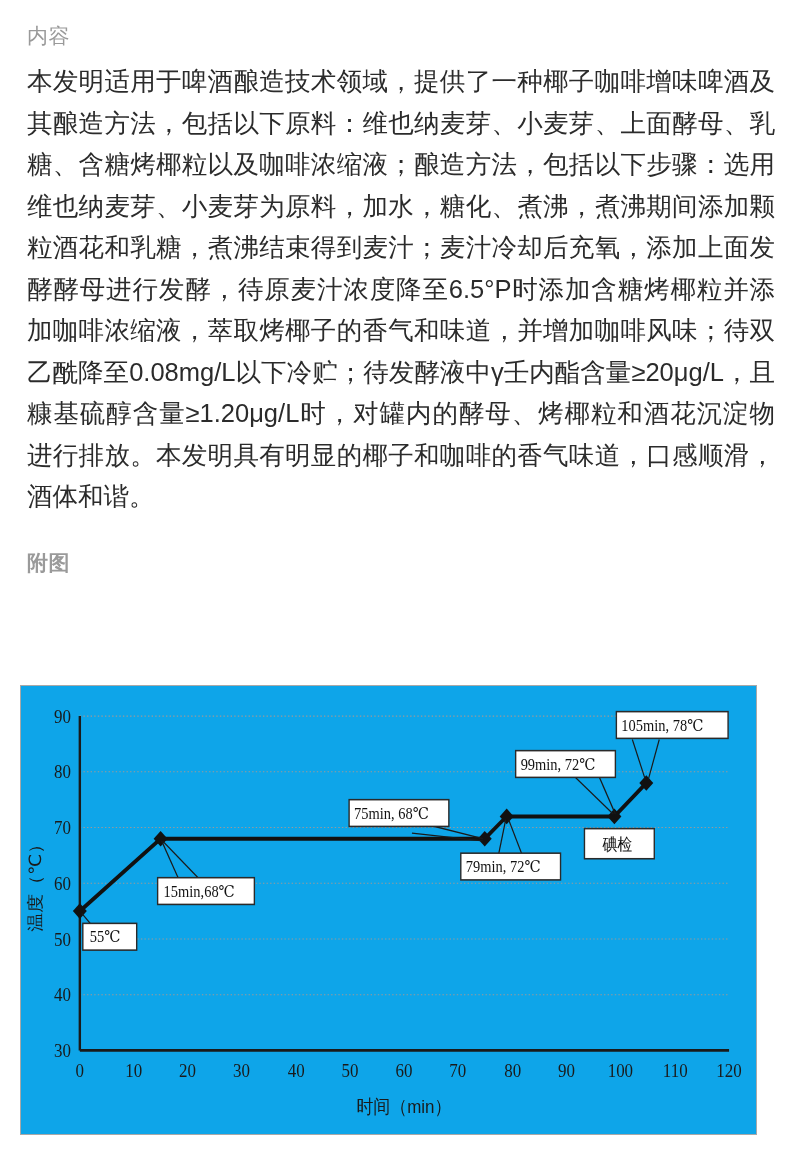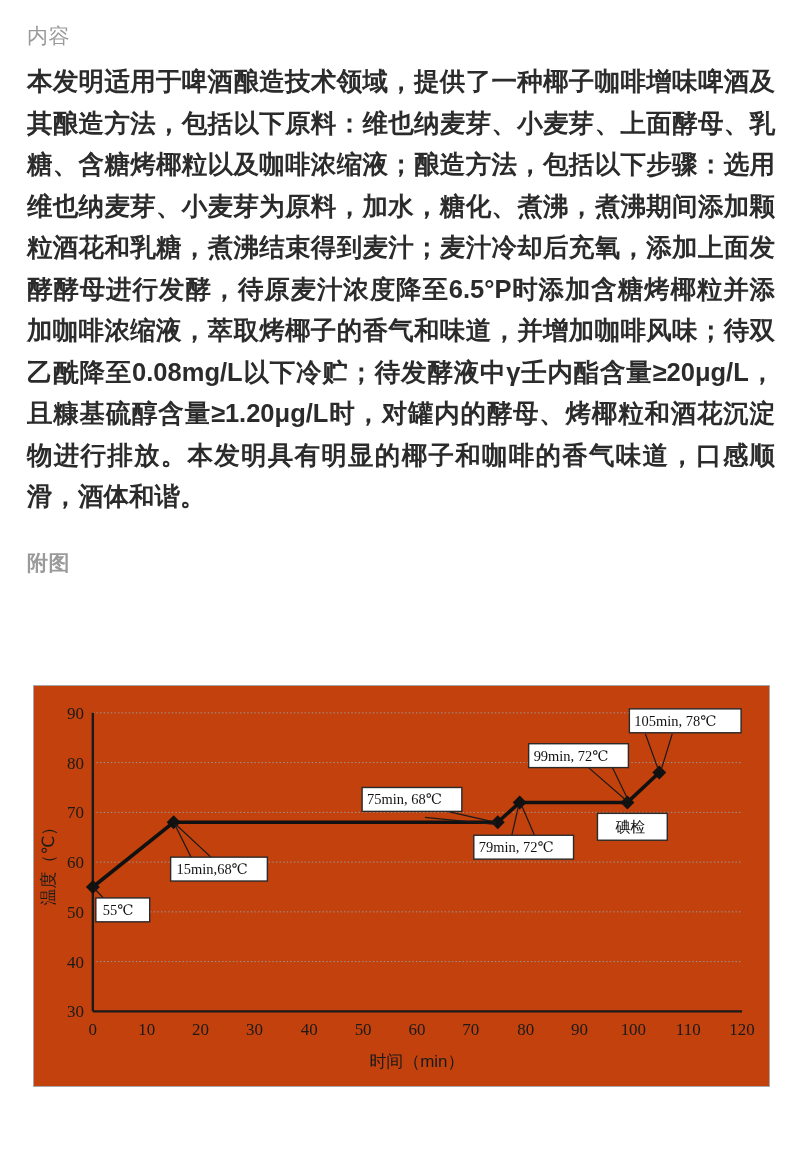--- a/index.html
+++ b/index.html
@@ -35,31 +35,31 @@
     position: absolute;
     left: 27px;
     top: 61px;
     width: 748px;
     font-size: 25.5px;
     line-height: 41.5px;
     color: #2b2b2b;
     text-align: justify;
     text-justify: inter-character;
     letter-spacing: 0px;
-    font-weight: 700;
+    font-weight: 400;
   }
 
   
   .chart-frame {
     position: absolute;
-    left: 33px;
+    left: 20px;
     top: 685px;
     width: 737px;
-    height: 402px;
-    background: #c2410c;
+    height: 450px;
+    background: #0ea5e9;
     border: 1.5px solid #a8a8a8;
     box-sizing: border-box;
   }
   .chart-svg {
     display: block;
     width: 100%;
     height: 100%;
   }
   .tick-label {
     font-family: "Liberation Serif", "DejaVu Serif", serif;

